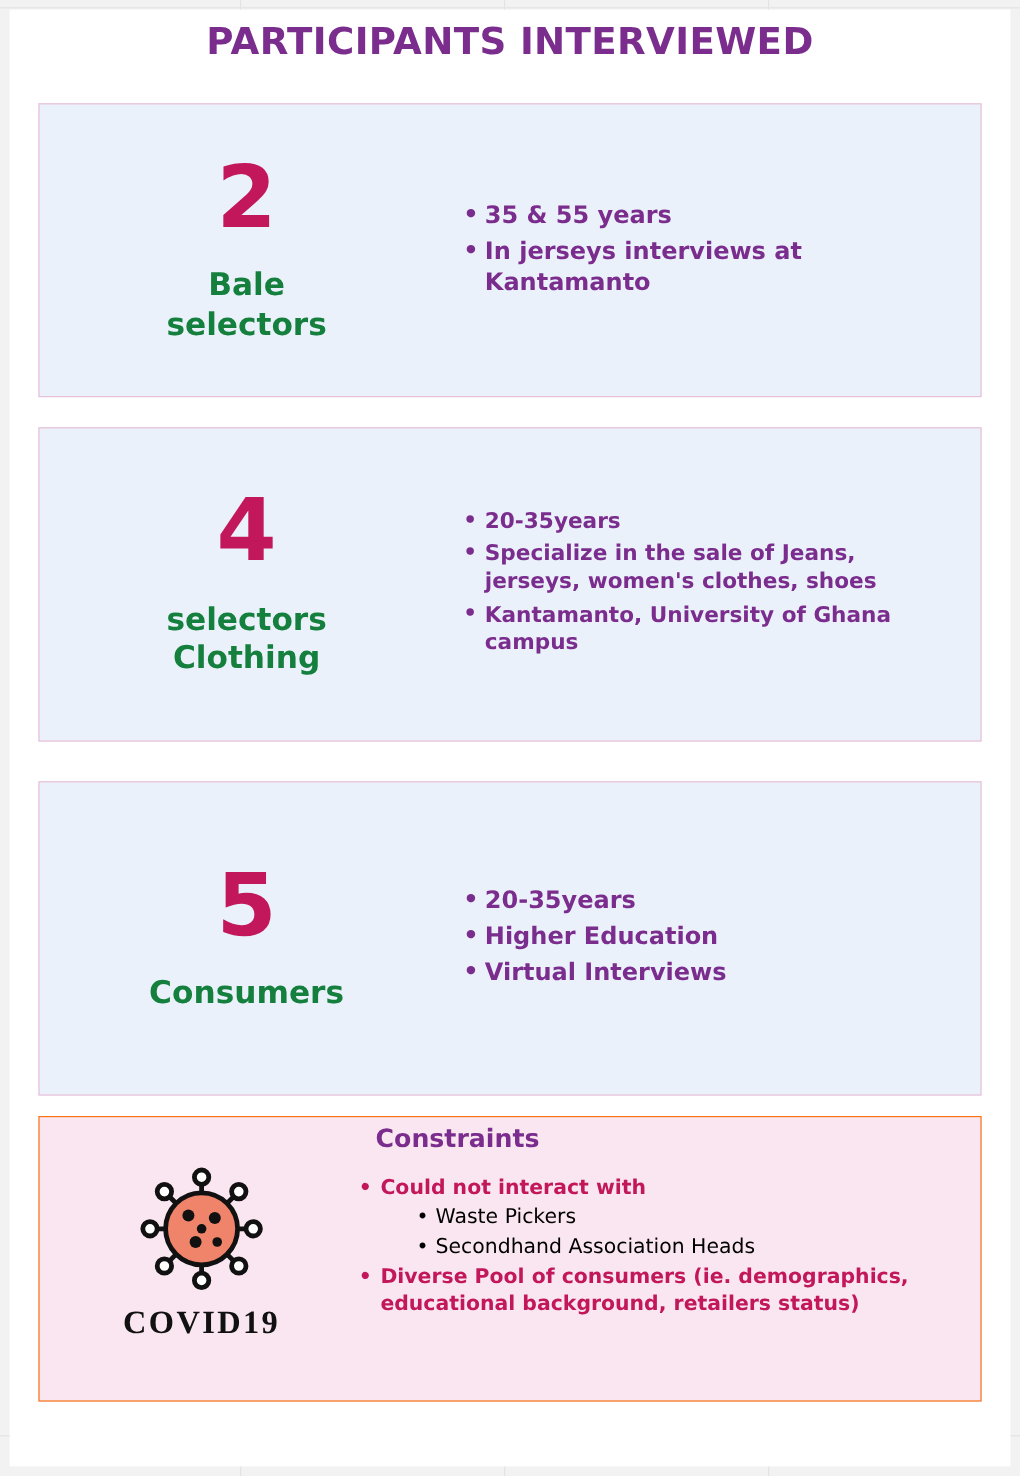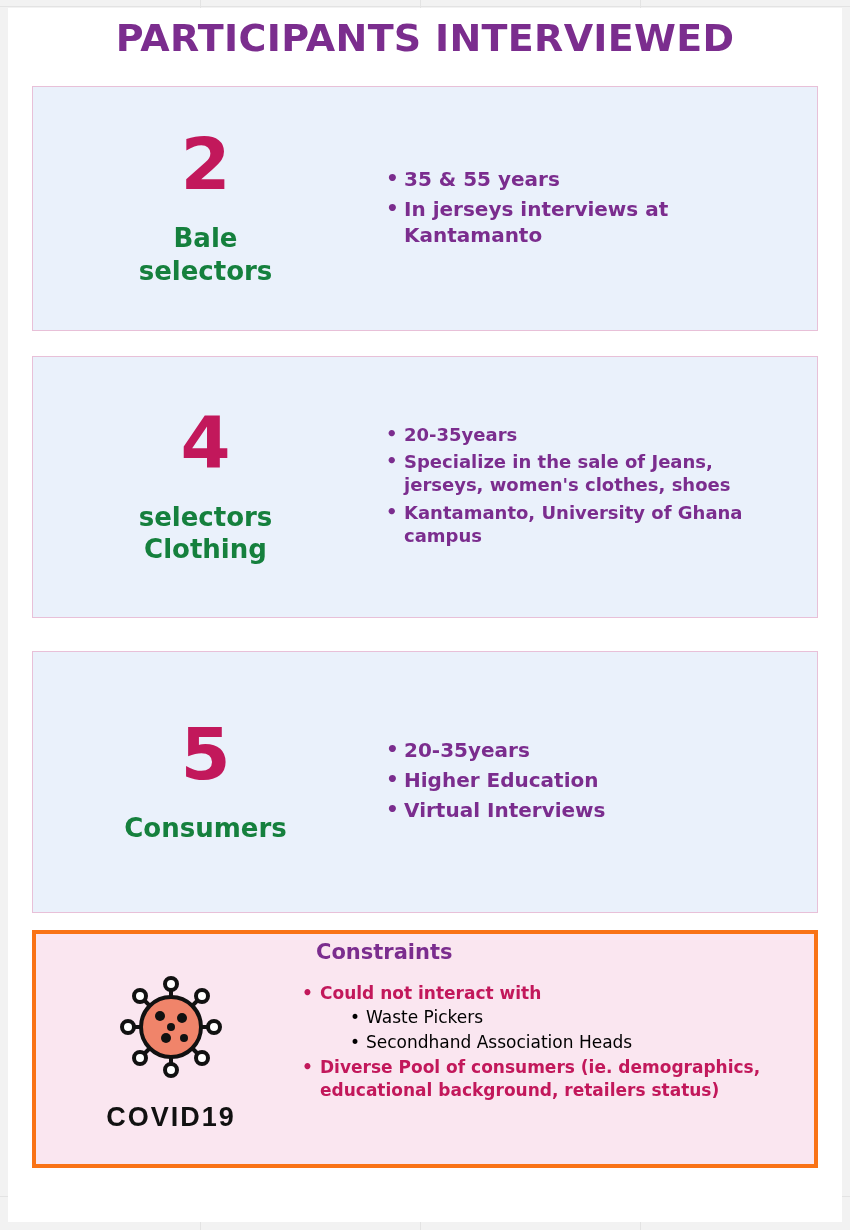--- a/index.html
+++ b/index.html
@@ -38,21 +38,21 @@
     position: absolute;
     left: 0;
     right: 0;
     height: 1px;
     background: #e3e3e3;
   }
 
   .title {
     text-align: center;
     color: #7b2d8e;
-    font-size: 38px;
+    font-size: 31px;
     font-weight: bold;
     letter-spacing: 0.3px;
     padding-top: 10px;
     line-height: 1.1;
   }
 
   .card {
     position: absolute;
     box-sizing: border-box;
     border: 1px solid #e8c0d8;
@@ -105,37 +105,37 @@
     left: 8px;
     top: -1px;
   }
   .b-lg > li { font-size: 20px; margin-bottom: 6px; }
   .b-md > li { font-size: 18px; margin-bottom: 3px; }
 
   
   .constraints-card {
     position: absolute;
     box-sizing: border-box;
-    border: 4px solid #f97316;
+    border: 1px solid #f97316;
     background: #fae6f0;
   }
   .covid-col {
     position: absolute;
     left: 20px;
     top: 38px;
     width: 230px;
     text-align: center;
   }
   .covid-word {
-    font-family: Liberation Sans, sans-serif;
+    font-family: Liberation Serif, serif;
     font-size: 27px;
     font-weight: bold;
     color: #111111;
     letter-spacing: 2px;
-    margin-top: 16px;
+    margin-top: 4px;
   }
   .constraints-title {
     position: absolute;
     left: 280px;
     top: 6px;
     font-size: 21px;
     font-weight: bold;
     color: #7b2d8e;
   }
   .constraints-body {

